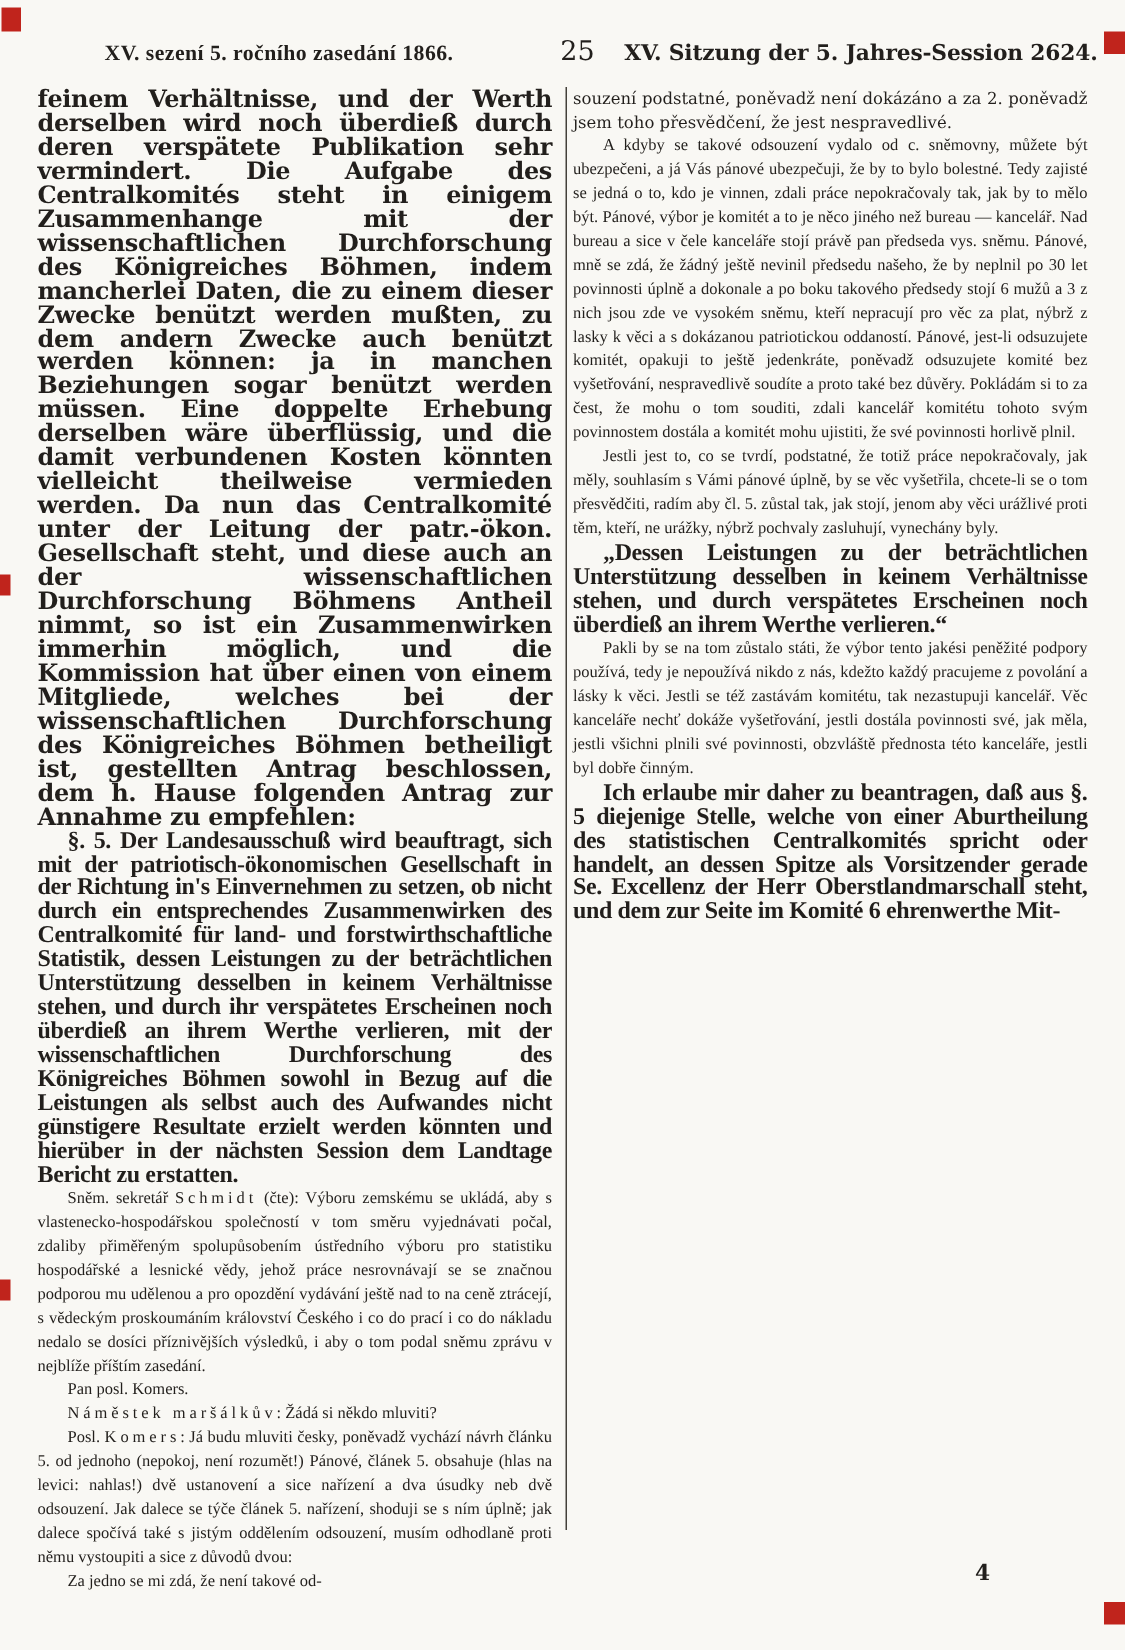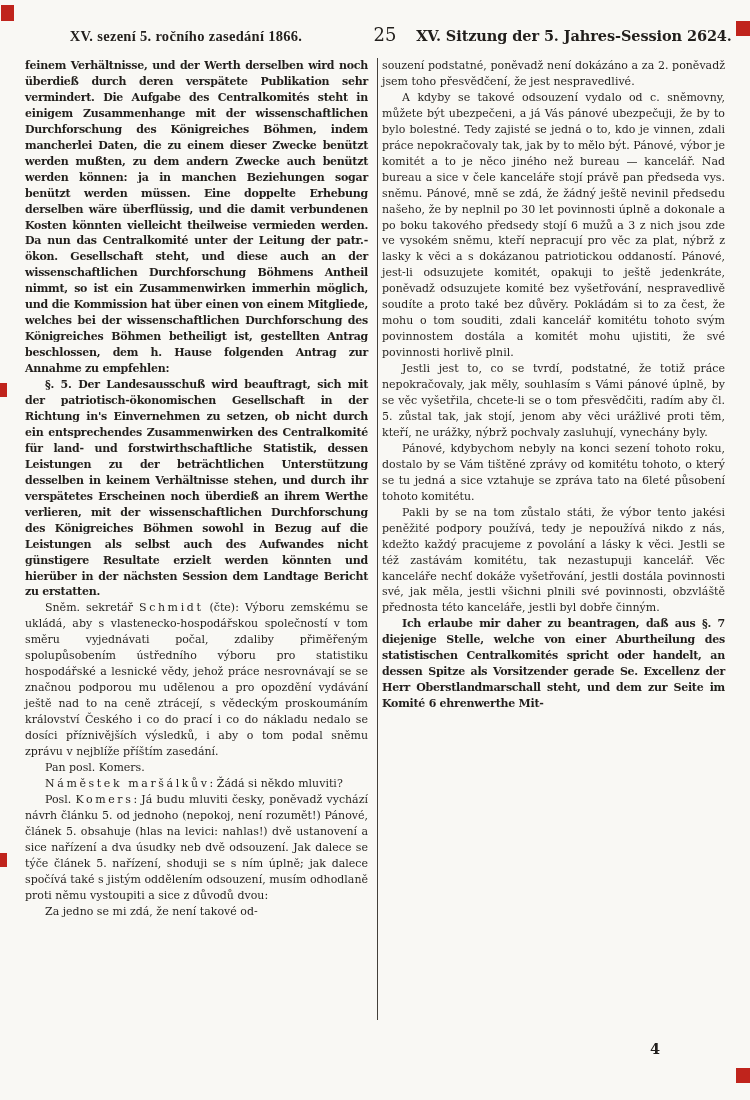--- a/index.html
+++ b/index.html
@@ -39,25 +39,25 @@
   .col-right { padding-left:8px; }
   .divider {
     position:absolute; top:58px; left:377px;
     width:1px; height:962px; background:#44403a;
   }
   p.para {
     margin:0;
     font-size:11px; line-height:15.95px;
     text-align:justify;
   }
-  p.para.indent { text-indent:20px; }
+  p.para.indent { text-indent:20px;font-family:Liberation Serif, serif; }
   .fraktur, p.fraktur {
     font-family:"DejaVu Serif",serif;
     font-weight:700; letter-spacing:-0.25px;
-    font-size:11px;
+    font-size:16px;
   }
   .antiqua, p.antiqua { font-family:"DejaVu Serif",serif; font-weight:400; }
   .spaced { letter-spacing:2.6px; }
   
   .sheet-num {
     position:absolute; left:650px; top:1040px;
     font-size:14.5px; font-weight:700;
   }
   
   .mark { position:absolute; }
@@ -87,23 +87,23 @@
         <p class="para antiqua indent"><span class="">Sněm. sekretář </span><span class="spaced">Schmidt</span><span class=""> (čte): Výboru zemskému se ukládá, aby s vlastenecko-hospodářskou společností v tom směru vyjednávati počal, zdaliby přiměřeným spolupůsobením ústředního výboru pro statistiku hospodářské a lesnické vědy, jehož práce nesrovnávají se se značnou podporou mu udělenou a pro opozdění vydávání ještě nad to na ceně ztrácejí, s vědeckým proskoumáním království Českého i co do prací i co do nákladu nedalo se dosíci příznivějších výsledků, i aby o tom podal sněmu zprávu v nejblíže příštím zasedání.</span></p>
         <p class="para antiqua indent">Pan posl. Komers.</p>
         <p class="para antiqua indent"><span class="spaced">Náměstek maršálkův</span><span class="">: Žádá si někdo mluviti?</span></p>
         <p class="para antiqua indent"><span class="">Posl. </span><span class="spaced">Komers</span><span class="">: Já budu mluviti česky, poněvadž vychází návrh článku 5. od jednoho (nepokoj, není rozumět!) Pánové, článek 5. obsahuje (hlas na levici: nahlas!) dvě ustanovení a sice nařízení a dva úsudky neb dvě odsouzení. Jak dalece se týče článek 5. nařízení, shoduji se s ním úplně; jak dalece spočívá také s jistým oddělením odsouzení, musím odhodlaně proti němu vystoupiti a sice z důvodů dvou:</span></p>
         <p class="para antiqua indent">Za jedno se mi zdá, že není takové od-</p>
       </div>
     <div class="col col-right">
         <p class="para antiqua">souzení podstatné, poněvadž není dokázáno a za 2. poněvadž jsem toho přesvědčení, že jest nespravedlivé.</p>
         <p class="para antiqua indent">A kdyby se takové odsouzení vydalo od c. sněmovny, můžete být ubezpečeni, a já Vás pánové ubezpečuji, že by to bylo bolestné. Tedy zajisté se jedná o to, kdo je vinnen, zdali práce nepokračovaly tak, jak by to mělo být. Pánové, výbor je komitét a to je něco jiného než bureau — kancelář. Nad bureau a sice v čele kanceláře stojí právě pan předseda vys. sněmu. Pánové, mně se zdá, že žádný ještě nevinil předsedu našeho, že by neplnil po 30 let povinnosti úplně a dokonale a po boku takového předsedy stojí 6 mužů a 3 z nich jsou zde ve vysokém sněmu, kteří nepracují pro věc za plat, nýbrž z lasky k věci a s dokázanou patriotickou oddaností. Pánové, jest-li odsuzujete komitét, opakuji to ještě jedenkráte, poněvadž odsuzujete komité bez vyšetřování, nespravedlivě soudíte a proto také bez důvěry. Pokládám si to za čest, že mohu o tom souditi, zdali kancelář komitétu tohoto svým povinnostem dostála a komitét mohu ujistiti, že své povinnosti horlivě plnil.</p>
         <p class="para antiqua indent">Jestli jest to, co se tvrdí, podstatné, že totiž práce nepokračovaly, jak měly, souhlasím s Vámi pánové úplně, by se věc vyšetřila, chcete-li se o tom přesvědčiti, radím aby čl. 5. zůstal tak, jak stojí, jenom aby věci urážlivé proti těm, kteří, ne urážky, nýbrž pochvaly zasluhují, vynechány byly.</p>
-        <p class="para antiqua indent">Pánové, kdybychom nebyly na konci sezení tohoto roku, dostalo by se Vám tištěné zprávy od komitétu tohoto, o který se tu jedná a sice vztahuje se zpráva tato na 6leté působení tohoto komitétu.</p>
+        <p class="para fraktur indent">„Dessen Leistungen zu der beträchtlichen Unterstützung desselben in keinem Verhältnisse stehen, und durch verspätetes Erscheinen noch überdieß an ihrem Werthe verlieren.“</p>
         <p class="para antiqua indent">Pakli by se na tom zůstalo státi, že výbor tento jakési peněžité podpory používá, tedy je nepoužívá nikdo z nás, kdežto každý pracujeme z povolání a lásky k věci. Jestli se též zastávám komitétu, tak nezastupuji kancelář. Věc kanceláře nechť dokáže vyšetřování, jestli dostála povinnosti své, jak měla, jestli všichni plnili své povinnosti, obzvláště přednosta této kanceláře, jestli byl dobře činným.</p>
-        <p class="para fraktur indent">Ich erlaube mir daher zu beantragen, daß aus §. 7 diejenige Stelle, welche von einer Aburtheilung des statistischen Centralkomités spricht oder handelt, an dessen Spitze als Vorsitzender gerade Se. Excellenz der Herr Oberstlandmarschall steht, und dem zur Seite im Komité 6 ehrenwerthe Mit-</p>
+        <p class="para fraktur indent">Ich erlaube mir daher zu beantragen, daß aus §. 5 diejenige Stelle, welche von einer Aburtheilung des statistischen Centralkomités spricht oder handelt, an dessen Spitze als Vorsitzender gerade Se. Excellenz der Herr Oberstlandmarschall steht, und dem zur Seite im Komité 6 ehrenwerthe Mit-</p>
       </div>
   </div>
 
   <span class="sheet-num">4</span>
 
   <div class="mark mark-tl" style="background: rgb(192, 36, 28);"></div>
   <div class="mark mark-l1" style="background: rgb(192, 36, 28);"></div>
   <div class="mark mark-l2" style="background: rgb(192, 36, 28);"></div>
   <div class="mark mark-tr" style="background: rgb(192, 36, 28);"></div>
   <div class="mark mark-br" style="background: rgb(192, 36, 28);"></div>

